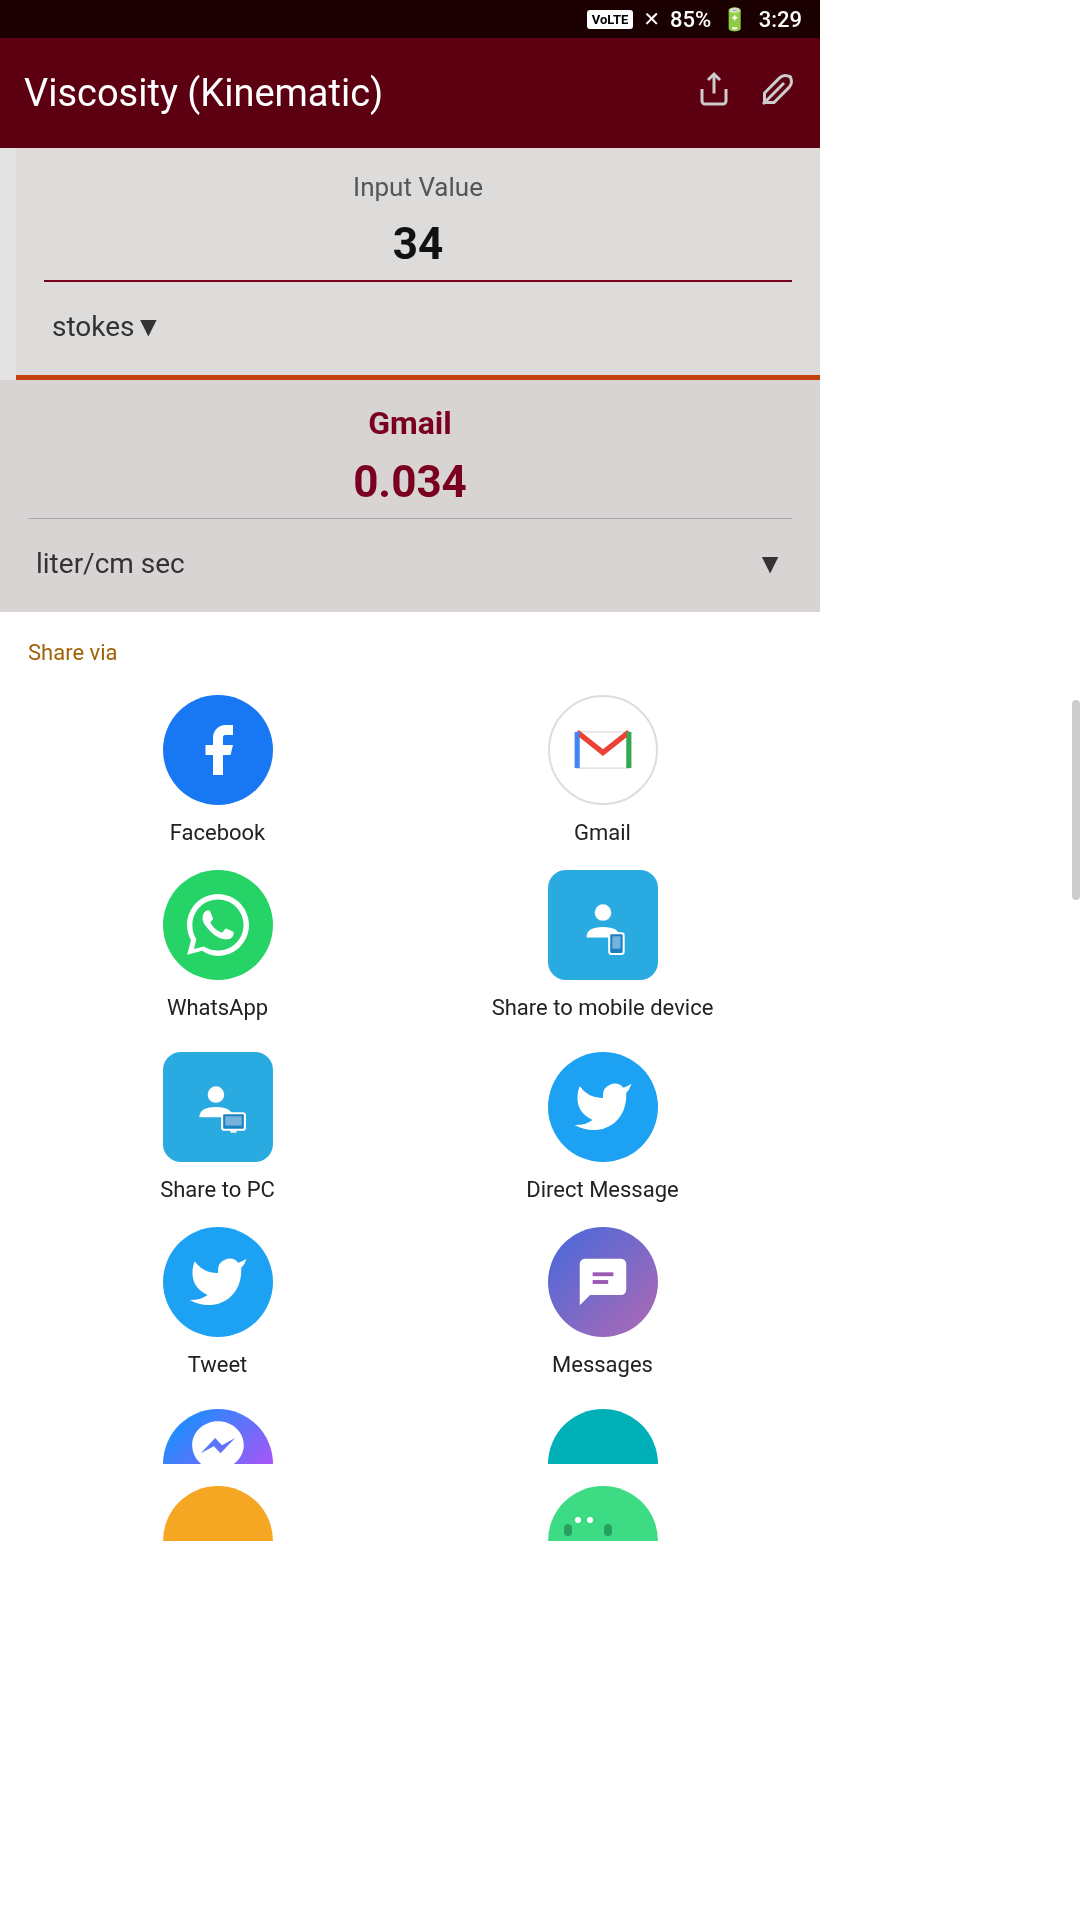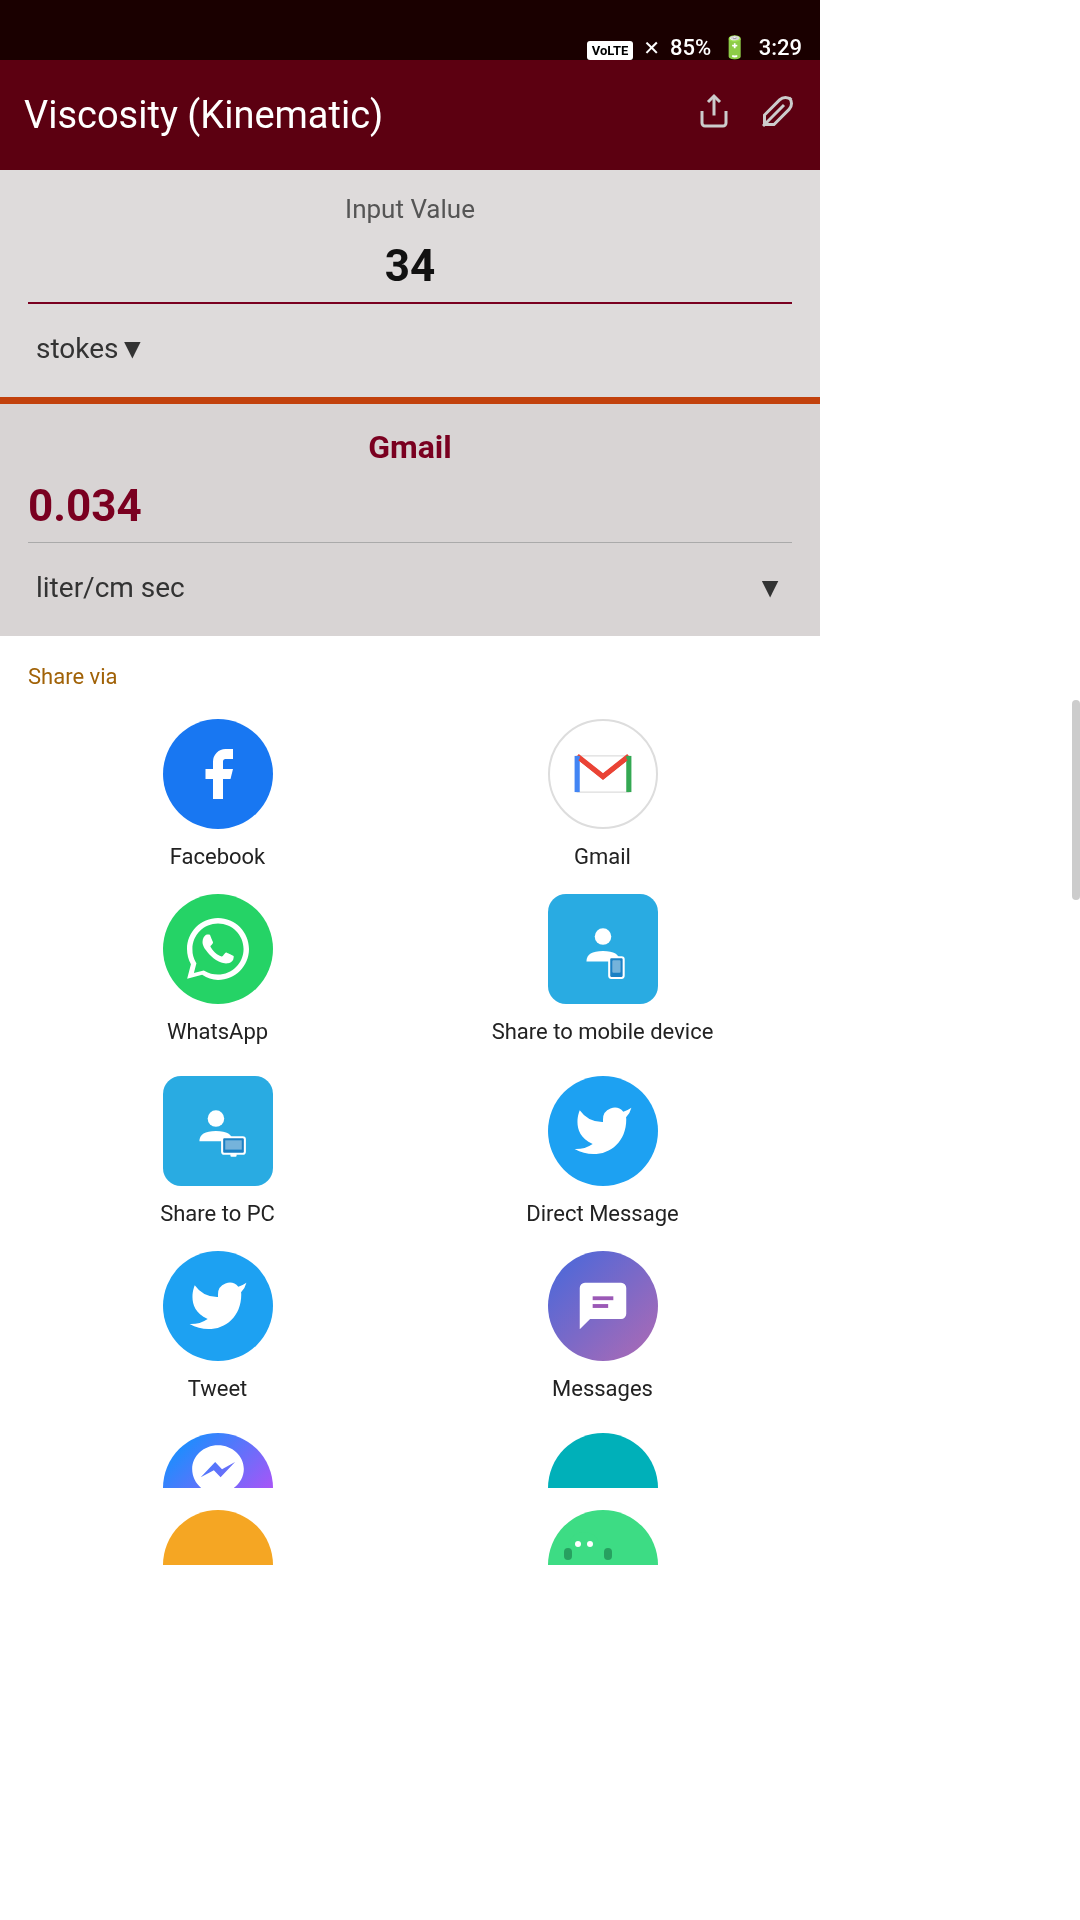--- a/index.html
+++ b/index.html
@@ -9,23 +9,23 @@
       width: 820px;
       min-height: 1920px;
       font-family: 'Roboto', Arial, sans-serif;
       background: #fff;
       overflow-x: hidden;
     }
 
     
     .status-bar {
       background: #1a0000;
-      height: 60px;
-      display: flex;
-      align-items: flex-end;
+      height: 38px;
+      display: flex;
+      align-items: center;
       justify-content: flex-end;
       padding: 0 18px;
       gap: 10px;
     }
 
     .status-bar-item {
       color: #fff;
       font-size: 22px;
       font-weight: 500;
     }
@@ -67,21 +67,22 @@
     }
 
     
     .converter-area {
       background: rgba(200, 200, 200, 0.5);
     }
 
     .input-section {
       background: rgba(220, 215, 215, 0.7);
       padding: 24px 28px 18px;
-      border-bottom: 7px solid #c2410c;
+      border-bottom: 5px solid #c2410c;
+      margin-left: 16px;
     }
 
     .input-label {
       text-align: center;
       color: #555;
       font-size: 26px;
       margin-bottom: 16px;
     }
 
     .input-value {
@@ -110,21 +111,21 @@
 
     .result-label {
       text-align: center;
       font-size: 32px;
       font-weight: bold;
       color: #7a0020;
       margin-bottom: 14px;
     }
 
     .result-value {
-      text-align: left;
+      text-align: center;
       font-size: 44px;
       font-weight: bold;
       color: #7a0020;
       margin-bottom: 14px;
       padding-bottom: 10px;
       border-bottom: 1px solid #aaa;
     }
 
     .result-unit {
       display: flex;

